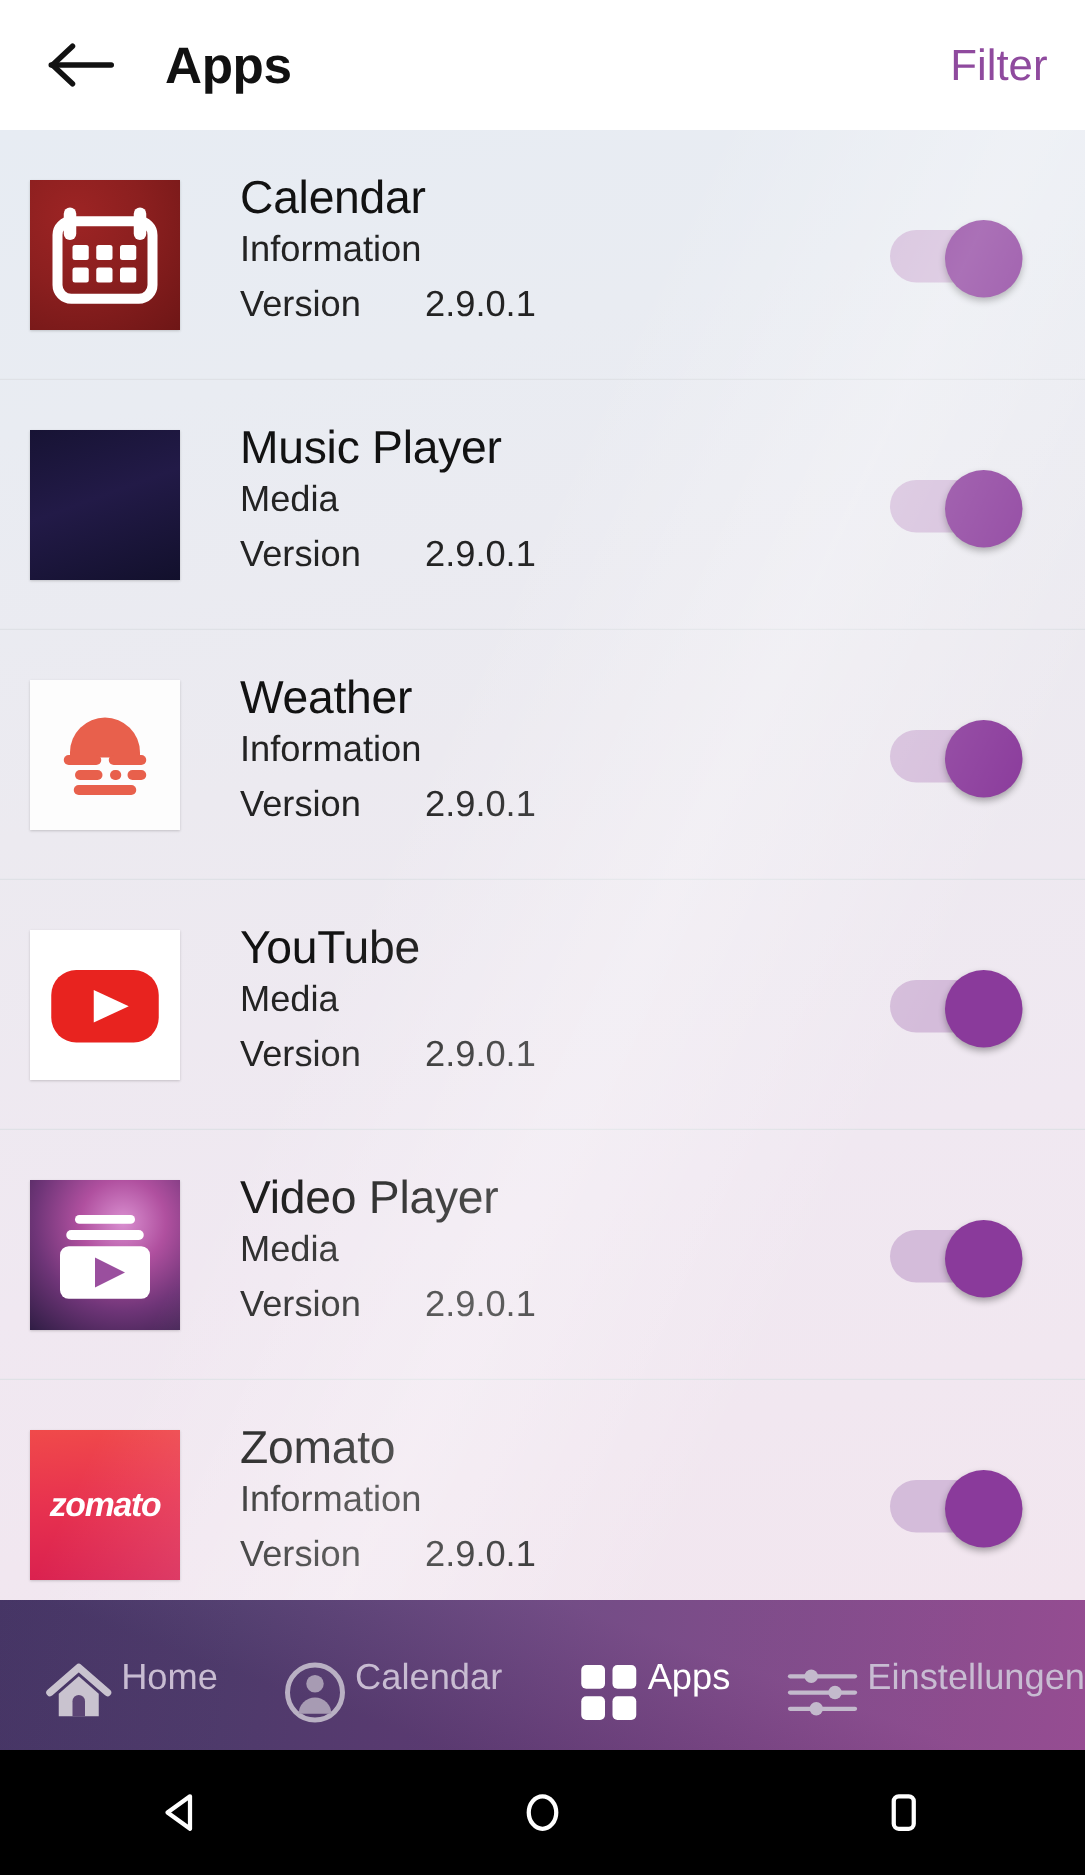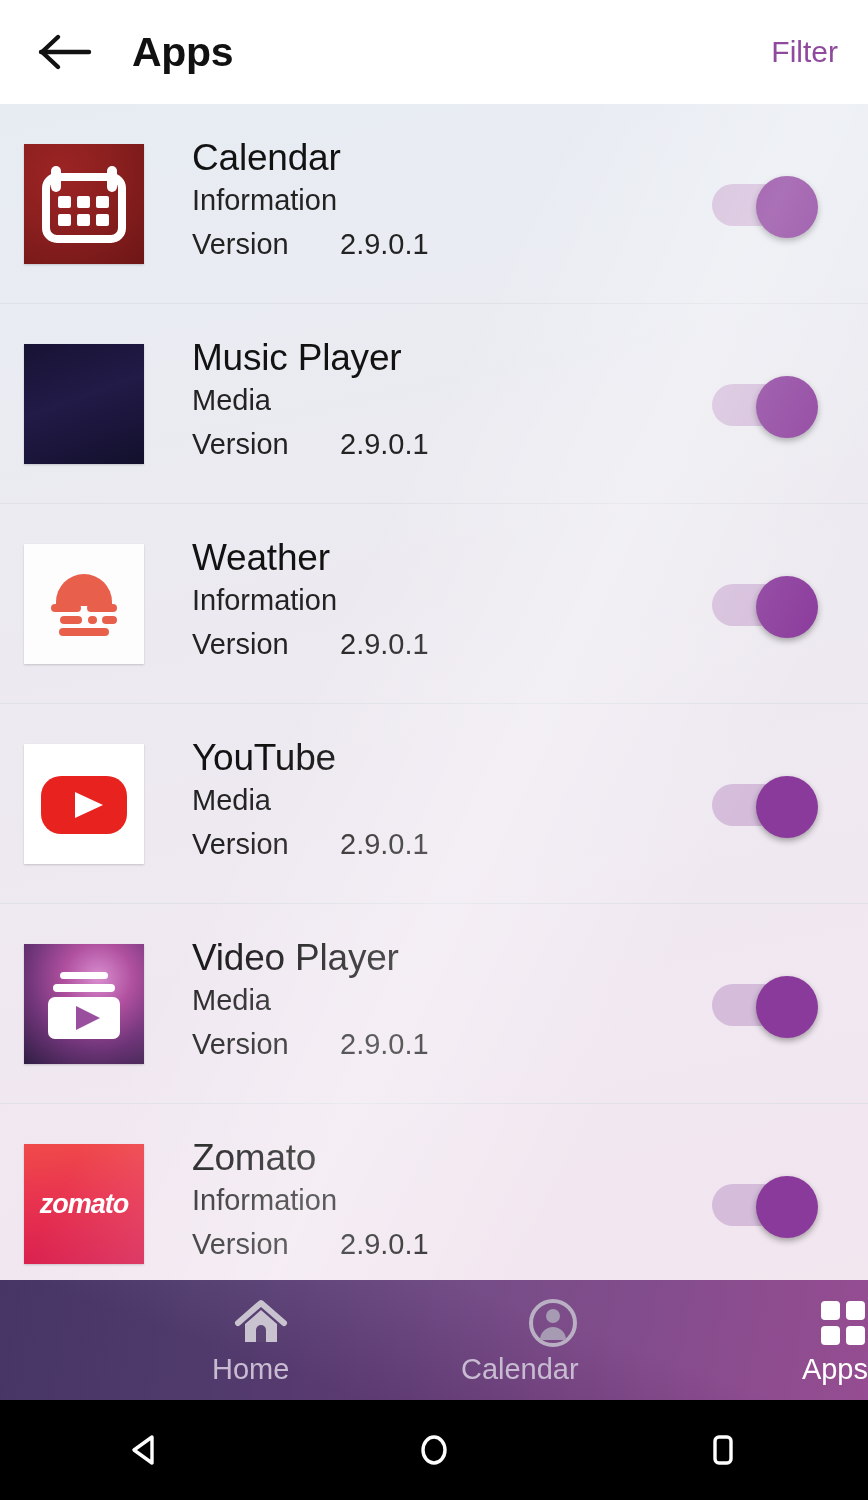--- a/index.html
+++ b/index.html
@@ -25,21 +25,21 @@
     flex:0 0 auto;
   }
   .back-btn svg { display:block; }
   .appbar-title {
     font-size:41px; font-weight:bold; color:#111;
     margin-left:32px; letter-spacing:-0.3px;
     flex:1 1 auto;
     line-height:1;
   }
   .filter-link {
-    font-size:30px; color:#8f4a9e; font-weight:400;
+    font-size:35px; color:#8f4a9e; font-weight:400;
     flex:0 0 auto; line-height:1;
     padding-right:4px;
   }
 
   
   .list-viewport {
     position:absolute; top:104px; left:0; width:868px; height:1176px;
     overflow:hidden;
     background:linear-gradient(168deg,#e7ecf3 0%, #e9ecf2 18%, #eceaf0 42%, #f0e8f1 70%, #f2e6ef 100%);
   }
@@ -129,22 +129,23 @@
     display:flex; z-index:6;
     overflow:hidden;
   }
   .tabbar::before{
     content:""; position:absolute; inset:0;
     background:linear-gradient(200deg, rgba(255,255,255,.07) 0 35%, rgba(0,0,0,.08) 70% 100%);
     pointer-events:none;
   }
   .tab {
     flex:1 1 0; position:relative;
-    display:flex; flex-direction:column; align-items:flex-end; justify-content:center;
+    display:flex; flex-direction:row; align-items:flex-start; justify-content:center;
     gap:6px;
+    margin-top:48px;
   }
   .tab .tab-ico { height:52px; display:flex; align-items:center; justify-content:center; }
   .tab .tab-label {
     font-size:29px; color:#c8bcd2; line-height:1;
   }
   .tab.active .tab-label { color:#ffffff; }
 
   
   .sysnav {
     position:absolute; left:0; bottom:0; width:868px; height:100px;
@@ -387,20 +388,37 @@
             <rect x="3" y="3" width="19" height="19" rx="4"></rect>
             <rect x="28" y="3" width="19" height="19" rx="4"></rect>
             <rect x="3" y="28" width="19" height="19" rx="4"></rect>
             <rect x="28" y="28" width="19" height="19" rx="4"></rect>
           </g>
         </svg>
       </span>
       <span class="tab-label">Apps</span>
     </div>
 
+    <div class="tab">
+      <span class="tab-ico">
+        <svg width="60" height="46" viewBox="0 0 60 46" aria-hidden="true">
+          <g stroke="#c3bacc" stroke-width="3.4" stroke-linecap="round">
+            <line x1="4" y1="10" x2="56" y2="10"></line>
+            <line x1="4" y1="23" x2="56" y2="23"></line>
+            <line x1="4" y1="36" x2="56" y2="36"></line>
+          </g>
+          <g fill="#c3bacc">
+            <circle cx="21" cy="10" r="5.4"></circle>
+            <circle cx="40" cy="23" r="5.4"></circle>
+            <circle cx="25" cy="36" r="5.4"></circle>
+          </g>
+        </svg>
+      </span>
+      <span class="tab-label">Einstellungen</span>
+    </div>
 
   </div>
 
   <div class="sysnav">
     <div class="sys-btn">
       <svg width="40" height="40" viewBox="0 0 40 40" aria-hidden="true">
         <path d="M27 7 L9 20 L27 33 Z" fill="none" stroke="#ffffff" stroke-width="3.4" stroke-linejoin="round"></path>
       </svg>
     </div>
     <div class="sys-btn">

